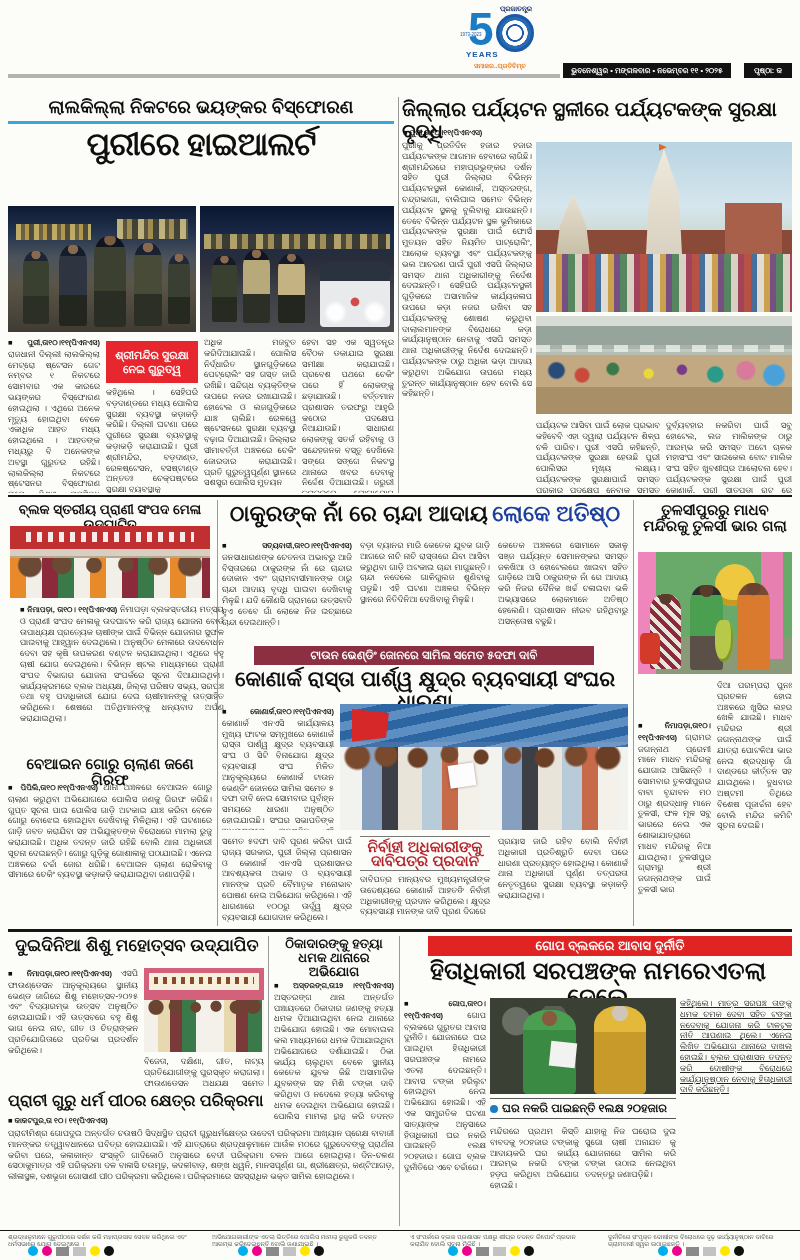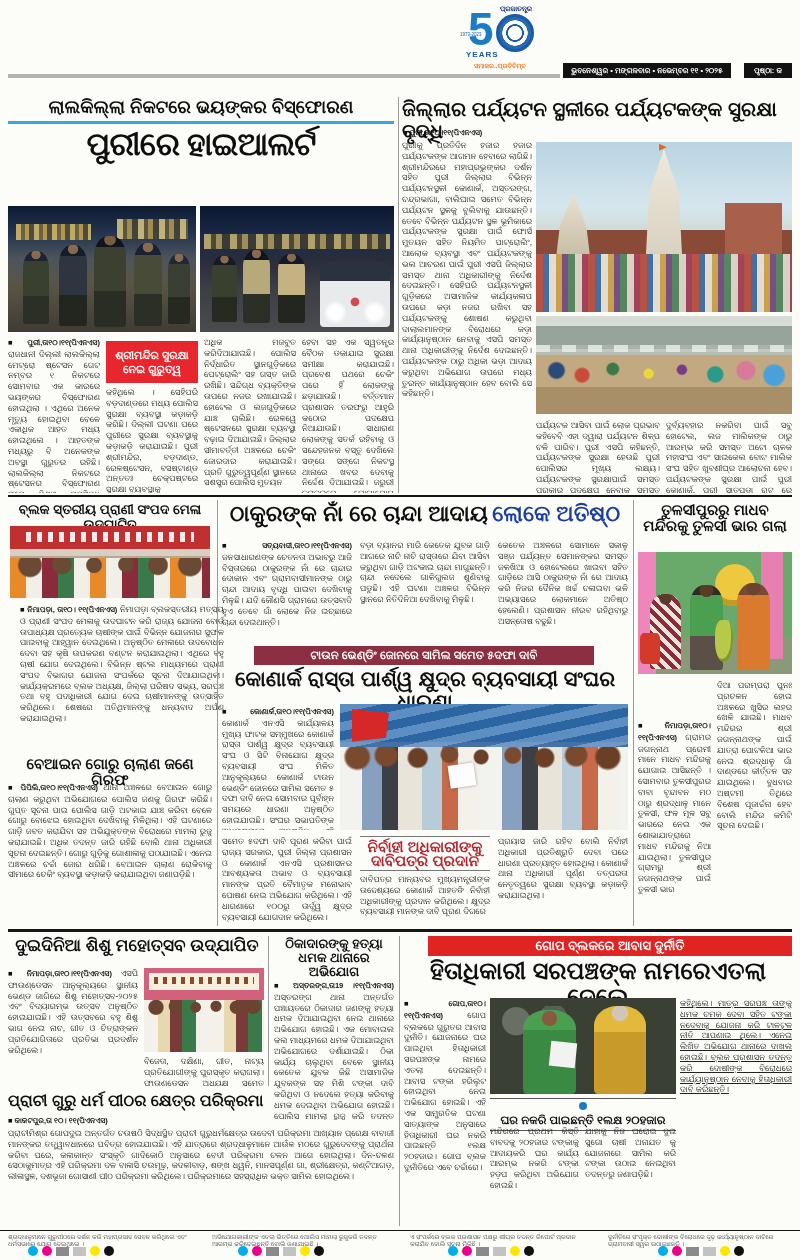--- a/index.html
+++ b/index.html
@@ -231,21 +231,21 @@
 
     <div class="photo" style="left:490px;top:998px;width:186px;height:96px;background:linear-gradient(180deg,#3a4034 0 100%);">
       <div class="abs" style="left:2%;top:8%;width:40%;height:40%;background:radial-gradient(circle at 30% 40%,#6a6f66 0 24%,transparent 26%),radial-gradient(circle at 60% 60%,#7a7f74 0 22%,transparent 24%),radial-gradient(circle at 80% 30%,#5a5f56 0 20%,transparent 22%);"></div>
       <div class="fig" style="left:18%;bottom:0;width:28%;height:88%;background:radial-gradient(circle at 50% 10%,#8a5a3e 0 9%,transparent 10%),linear-gradient(180deg,#4aa050 0 24%,#3a8a44 24% 100%);"></div>
       <div class="abs" style="left:32%;bottom:28%;width:14%;height:26%;background:#f2f2f0;transform:rotate(6deg);"></div>
       <div class="fig" style="left:56%;bottom:0;width:28%;height:92%;background:radial-gradient(circle at 50% 8%,#cfc6b8 0 9%,transparent 10%),linear-gradient(180deg,#e2b93a 0 30%,#c89a2a 30% 100%);"></div>
     </div>
 
     <div class="abs body" style="left:680px;top:998px;width:112px;height:228px;overflow:hidden;text-decoration:underline;">କହିଥିଲେ। ମାତ୍ର ସରପଞ୍ଚ ତାଙ୍କୁ ଧମକ ଚମକ ଦେବା ସହିତ ଟଙ୍କା ନଦେବାକୁ ଯୋଜନା କରି ଟାଳଟୂଳ ନୀତି ଆପଣାଇ ଥିଲେ। ଏନେଇ ଲିଖିତ ଅଭିଯୋଗ ଥାନାରେ ଦାଖଲ ହୋଇଛି। ବ୍ଲକ ପ୍ରଶାସନ ତଦନ୍ତ କରି ଦୋଷୀଙ୍କ ବିରୋଧରେ କାର୍ଯ୍ୟାନୁଷ୍ଠାନ ନେବାକୁ ହିତାଧିକାରୀ ଦାବି କରିଛନ୍ତି।</div>
 
-    <div class="abs" style="left:490px;top:1098px;width:186px;border-top:1px solid #555;border-bottom:1px solid #555;padding:3px 0;display:flex;align-items:center;gap:4px;flex-direction:column;">
+    <div class="abs" style="left:490px;top:1098px;width:186px;border-top:1px solid #555;border-bottom:1px solid #555;padding:3px 0;display:flex;align-items:center;gap:4px;">
       <span style="width:8px;height:8px;border-radius:50%;background:#1a7cc4;flex:0 0 auto;"></span>
       <span style="font-size:11.5px;font-weight:800;color:#0e0e0e;">ଘର ନକରି ପାଇଛନ୍ତି ୧ଲକ୍ଷ ୨୦ହଜାର</span>
     </div>
     <div class="abs body" style="left:490px;top:1126px;width:89px;height:100px;overflow:hidden;">ମନ୍ଦିରରେ ପ୍ରଥମ କିସ୍ତି ବାବଦକୁ ୨୦ହଜାର ଟଙ୍କାକୁ ଆଦାୟକରି ଘର କାର୍ଯ୍ୟ ଆରମ୍ଭ ନକରି ଟଙ୍କା ହଡ଼ପ କରିଥିବା ଅଭିଯୋଗ ହୋଇଛି।</div>
     <div class="abs body" style="left:585px;top:1126px;width:91px;height:100px;overflow:hidden;">ଯାହାକୁ ନିଜ ଘରୋଇ ଦୁଇ ସୁଗୋ ଚାଷୀ ଅନାଯତ କୁ ଯୋଜନାରେ ସାମିଲ କରି ଟଙ୍କା ଉଠାଇ ନେଇଥିବା ତଦନ୍ତରୁ ଜଣାପଡ଼ିଛି।</div>
   </div>
 
   <div class="hrule" style="left:0;top:1230px;width:800px;height:1px;"></div>
   <div class="abs" style="left:0;top:1233px;width:800px;height:14px;">
     <span class="abs" style="left:8px;width:188px;font-size:6.3px;color:#444;line-height:7px;display:inline-block;">ଶ୍ରଦ୍ଧାଳୁମାନେ ଗୁରୁପୀଠରେ ଦର୍ଶନ କରି ମହାପ୍ରସାଦ ସେବନ କରିଥିଲେ ଏବଂ ଧର୍ମସଭାରେ ଯୋଗ ଦେଇଥିଲେ ।</span>

